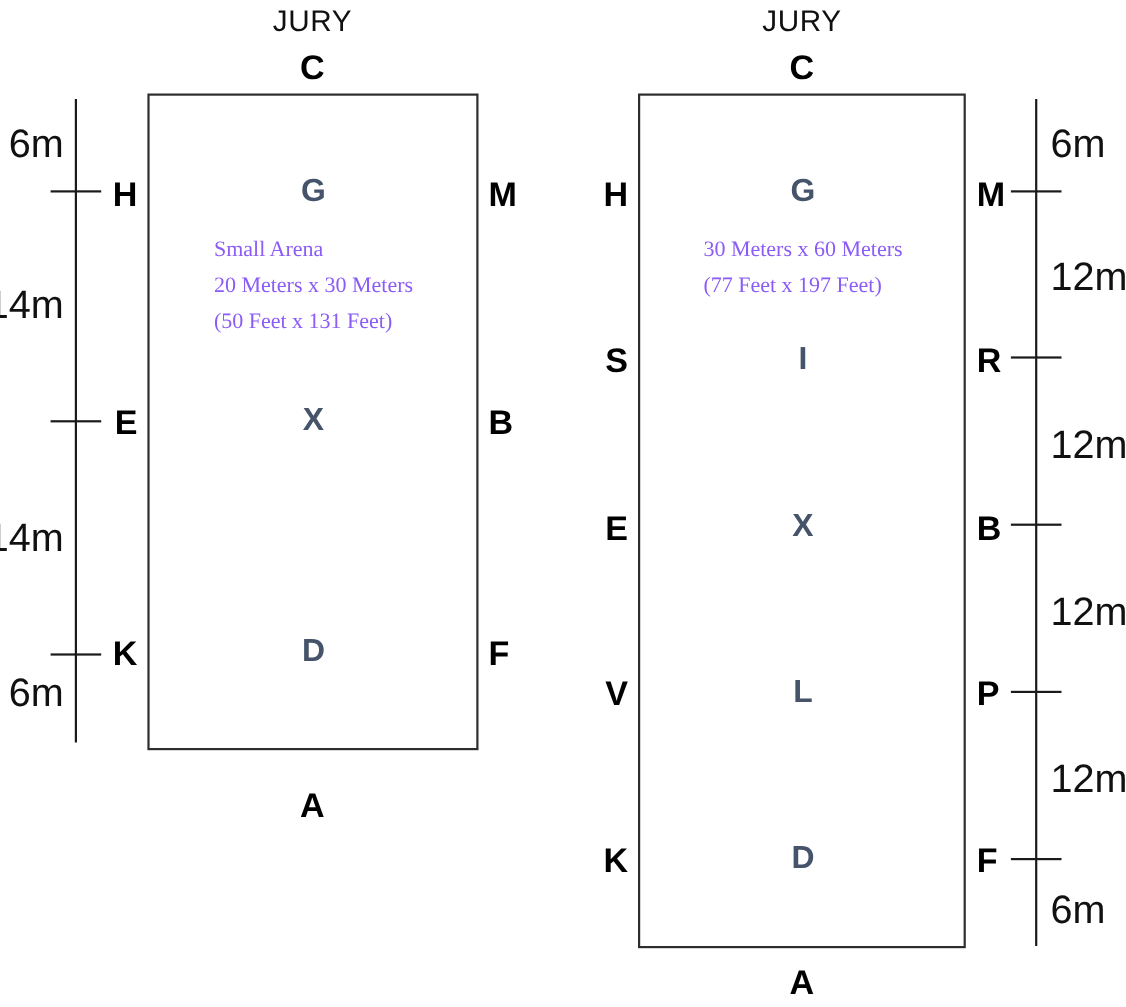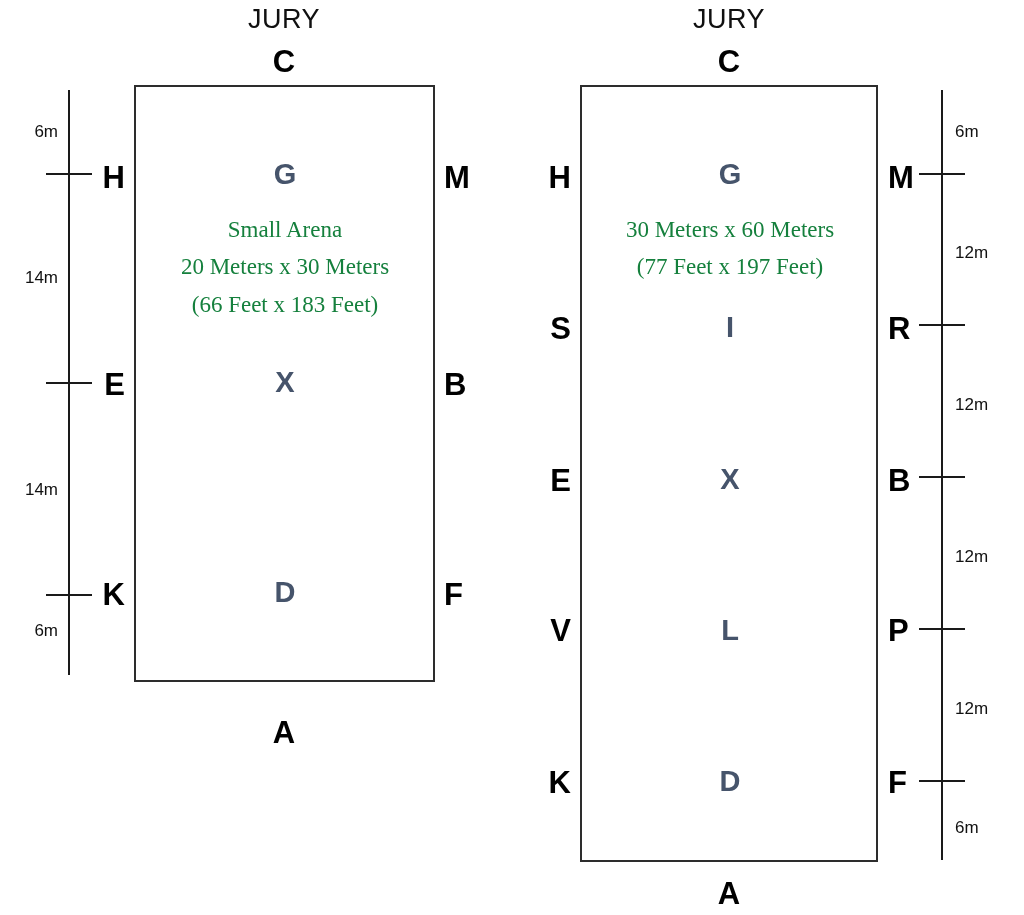--- a/index.html
+++ b/index.html
@@ -62,42 +62,42 @@
     color: #46546b;
     white-space: nowrap;
     line-height: 1;
     transform: translate(-50%, -50%);
   }
 
   
   .arena-caption {
     position: absolute;
     transform: translateX(-50%);
-    text-align: center;
+    text-align: left;
     font-family: "Liberation Serif", serif;
-    font-size: 23px;
-    color: #15803d;
+    font-size: 20px;
+    color: #8b5cf6;
     line-height: 1.62;
     white-space: nowrap;
   }
 
   
   .measure-axis {
     position: absolute;
     width: 2px;
     background: #1a1a1a;
   }
   .measure-tick {
     position: absolute;
     height: 2px;
     background: #1a1a1a;
   }
   .measure-label {
     position: absolute;
-    font-size: 17px;
+    font-size: 36px;
     font-weight: 400;
     color: #111111;
     white-space: nowrap;
     line-height: 1;
     transform: translateY(-50%);
   }
   .measure-label.lbl-right { transform: translate(-100%, -50%); }
 </style>
 </head>
 <body>
@@ -118,21 +118,21 @@
   <div class="outer-letter right" style="left:444px; top:384px;">B</div>
   <div class="outer-letter right" style="left:444px; top:594px;">F</div>
 
   <div class="inner-letter" style="left:285px; top:174px;">G</div>
   <div class="inner-letter" style="left:285px; top:382px;">X</div>
   <div class="inner-letter" style="left:285px; top:592px;">D</div>
 
   <div class="arena-caption" style="left:285px; top:211px;">
     <div>Small Arena</div>
     <div>20 Meters x 30 Meters</div>
-    <div>(66 Feet x 183 Feet)</div>
+    <div>(50 Feet x 131 Feet)</div>
   </div>
 
   <div class="outer-letter ctr" style="left:284px; top:732px;">A</div>
 
   <div class="measure-axis" style="left:68px; top:90px; height:585px;"></div>
   <div class="measure-tick" style="left:46px; top:173px; width:46px;"></div>
   <div class="measure-tick" style="left:46px; top:382px; width:46px;"></div>
   <div class="measure-tick" style="left:46px; top:594px; width:46px;"></div>
 
   <div class="measure-label lbl-right" style="left:58px; top:131px;">6m</div>

